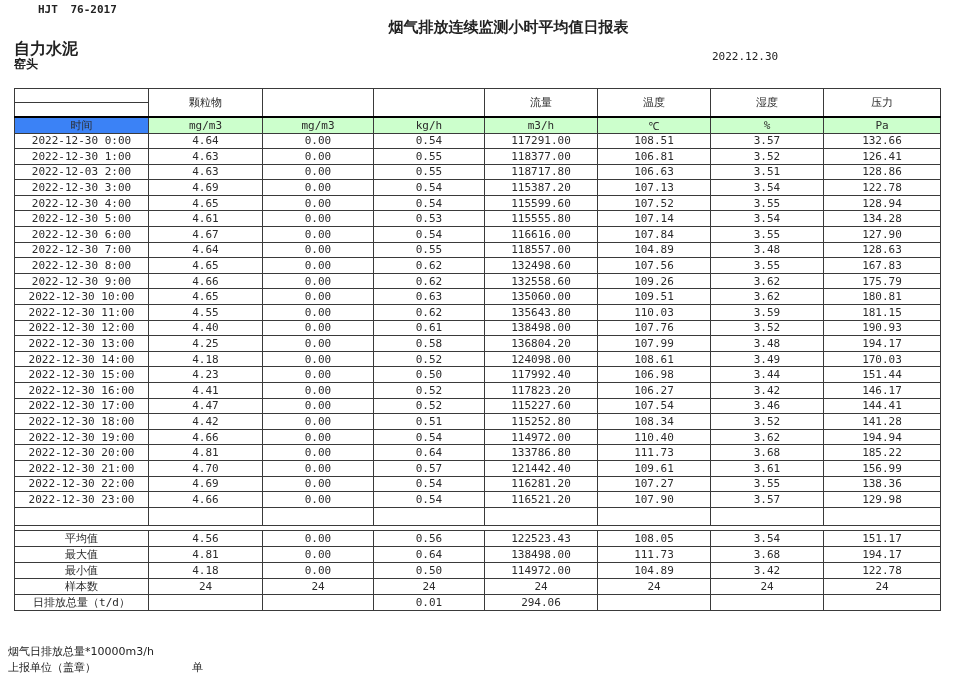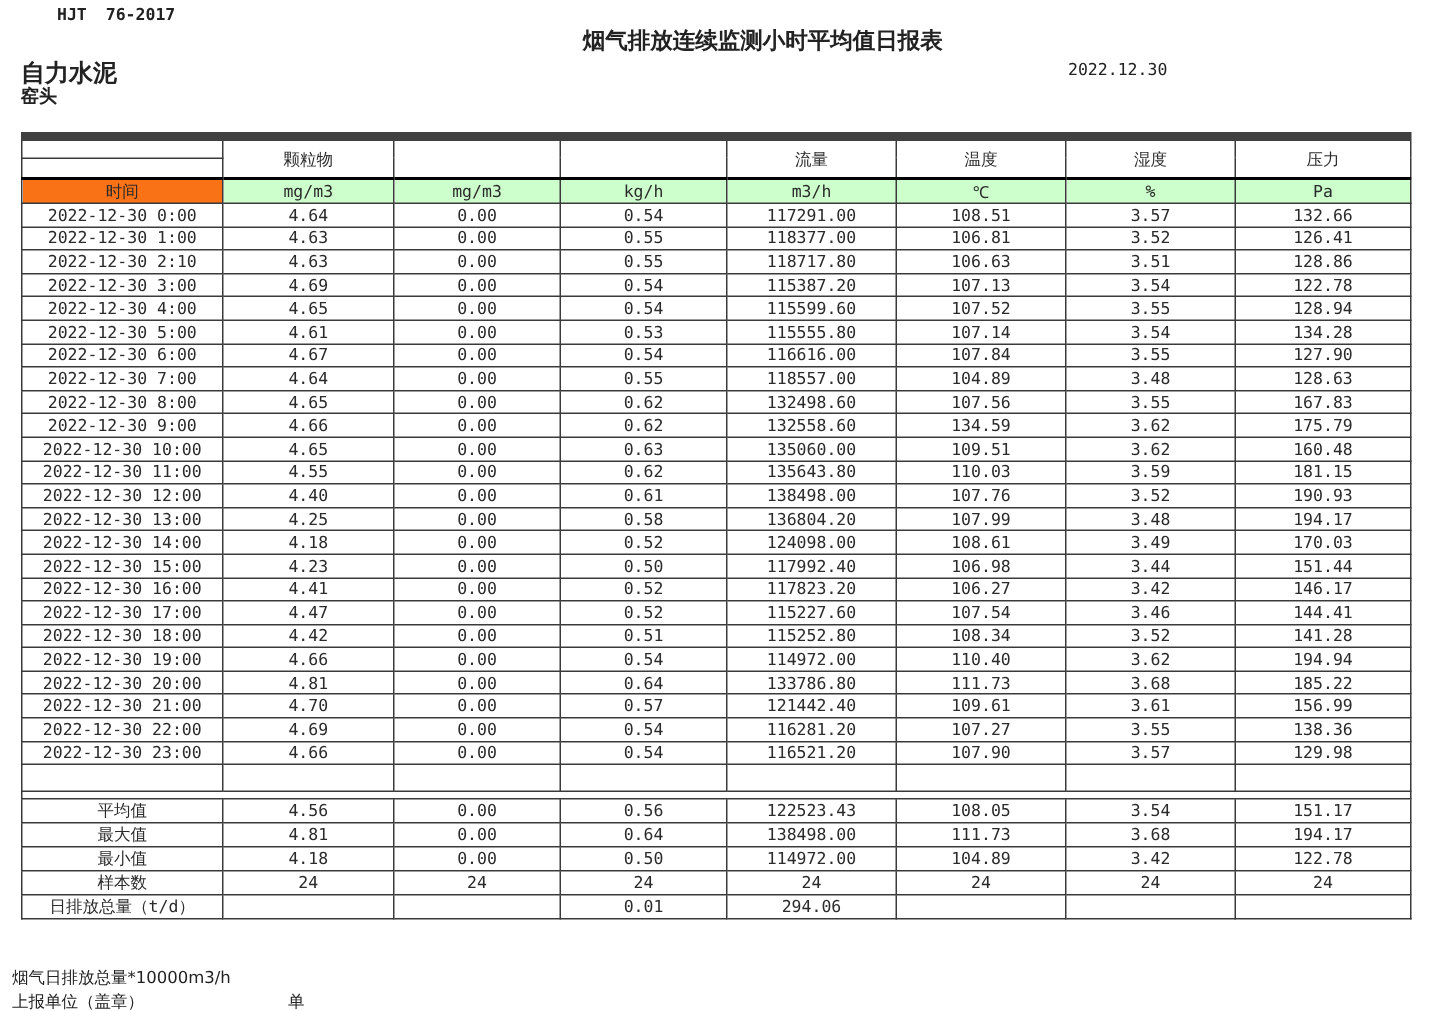--- a/index.html
+++ b/index.html
@@ -5,30 +5,30 @@
   :root { --border:#3a3a3a; --ink:#222; }
   * { margin:0; padding:0; box-sizing:border-box; }
   body { width:955px; height:674px; background:#fff; position:relative; overflow:hidden;
          font-family:"DejaVu Sans", "Liberation Sans", sans-serif; color:var(--ink); }
   .abs { position:absolute; }
   .doc-code { left:18px; top:3px; font-size:11px; font-weight:bold; word-spacing:6px;
               font-family:"DejaVu Sans Mono", monospace;padding-left:20px; }
   .title { left:0; top:18px; width:955px; text-align:center; font-size:15px; font-weight:bold;margin-left:31px; }
   .company { left:14px; top:39px; font-size:16px; font-weight:bold; }
   .station { left:14px; top:56px; font-size:12px; font-weight:bold;font-family:Liberation Serif, serif; }
-  .date { left:712px; top:40px; font-size:11px; font-family:"DejaVu Sans Mono", monospace; }
+  .date { left:712px; top:50px; font-size:11px; font-family:"DejaVu Sans Mono", monospace; }
 
   table.report { position:absolute; left:14px; top:88px; width:927px;
                  border-collapse:collapse; table-layout:fixed;
                  font-family:"DejaVu Sans Mono", "Liberation Mono", monospace; }
   table.report td { border:1px solid var(--border); font-size:11px; text-align:center;
                     padding:0 2px; overflow:hidden; white-space:nowrap; color:#2b2b2b; }
   tr.hdr td { height:14px; font-size:11px; }
   tr.hdr td.gname { font-family:"DejaVu Sans", sans-serif; }
-  table.report { border-top:6px solid #404040; }
+  table.report { border-top:1px solid #404040; }
   tr.unit-row td { height:16px; border-top:2px solid #000; }
   tr.drow td { height:15.6px; }
   tr.blank-row td { height:18px; }
   tr.thin-row td { height:5px; }
   tr.srow td { height:13.6px; }
   td.left-lab { text-align:left; padding-left:9px; }
 
   .footer-note { left:8px; top:644px; font-size:11px; }
   .footer-line { left:8px; top:660px; font-size:11px; }
   .unit-label { position:absolute; left:184px; top:0; }
@@ -61,21 +61,21 @@
       <td class="gname" rowspan="2"></td>
       <td class="gname" rowspan="2">流量</td>
       <td class="gname" rowspan="2">温度</td>
       <td class="gname" rowspan="2">湿度</td>
       <td class="gname" rowspan="2">压力</td>
     </tr>
     <tr class="hdr">
       <td></td>
     </tr>
     <tr class="unit-row">
-      <td style="background: #f97316;">时间</td>
+      <td style="background: #3b82f6;">时间</td>
       <td style="background: rgb(204, 255, 204);">mg/m3</td>
       <td style="background: rgb(204, 255, 204);">mg/m3</td>
       <td style="background: rgb(204, 255, 204);">kg/h</td>
       <td style="background: rgb(204, 255, 204);">m3/h</td>
       <td style="background: rgb(204, 255, 204);">℃</td>
       <td style="background: rgb(204, 255, 204);">%</td>
       <td style="background: rgb(204, 255, 204);">Pa</td>
     </tr>
   </tbody>
   <tbody>
@@ -93,21 +93,21 @@
         <td>2022-12-30 1:00</td>
         <td>4.63</td>
         <td>0.00</td>
         <td>0.55</td>
         <td>118377.00</td>
         <td>106.81</td>
         <td>3.52</td>
         <td>126.41</td>
       </tr>
       <tr class="drow">
-        <td>2022-12-30 2:10</td>
+        <td>2022-12-03 2:00</td>
         <td>4.63</td>
         <td>0.00</td>
         <td>0.55</td>
         <td>118717.80</td>
         <td>106.63</td>
         <td>3.51</td>
         <td>128.86</td>
       </tr>
       <tr class="drow">
         <td>2022-12-30 3:00</td>
@@ -168,33 +168,33 @@
         <td>107.56</td>
         <td>3.55</td>
         <td>167.83</td>
       </tr>
       <tr class="drow">
         <td>2022-12-30 9:00</td>
         <td>4.66</td>
         <td>0.00</td>
         <td>0.62</td>
         <td>132558.60</td>
-        <td>134.59</td>
+        <td>109.26</td>
         <td>3.62</td>
         <td>175.79</td>
       </tr>
       <tr class="drow">
         <td>2022-12-30 10:00</td>
         <td>4.65</td>
         <td>0.00</td>
         <td>0.63</td>
         <td>135060.00</td>
         <td>109.51</td>
         <td>3.62</td>
-        <td>160.48</td>
+        <td>180.81</td>
       </tr>
       <tr class="drow">
         <td>2022-12-30 11:00</td>
         <td>4.55</td>
         <td>0.00</td>
         <td>0.62</td>
         <td>135643.80</td>
         <td>110.03</td>
         <td>3.59</td>
         <td>181.15</td>

